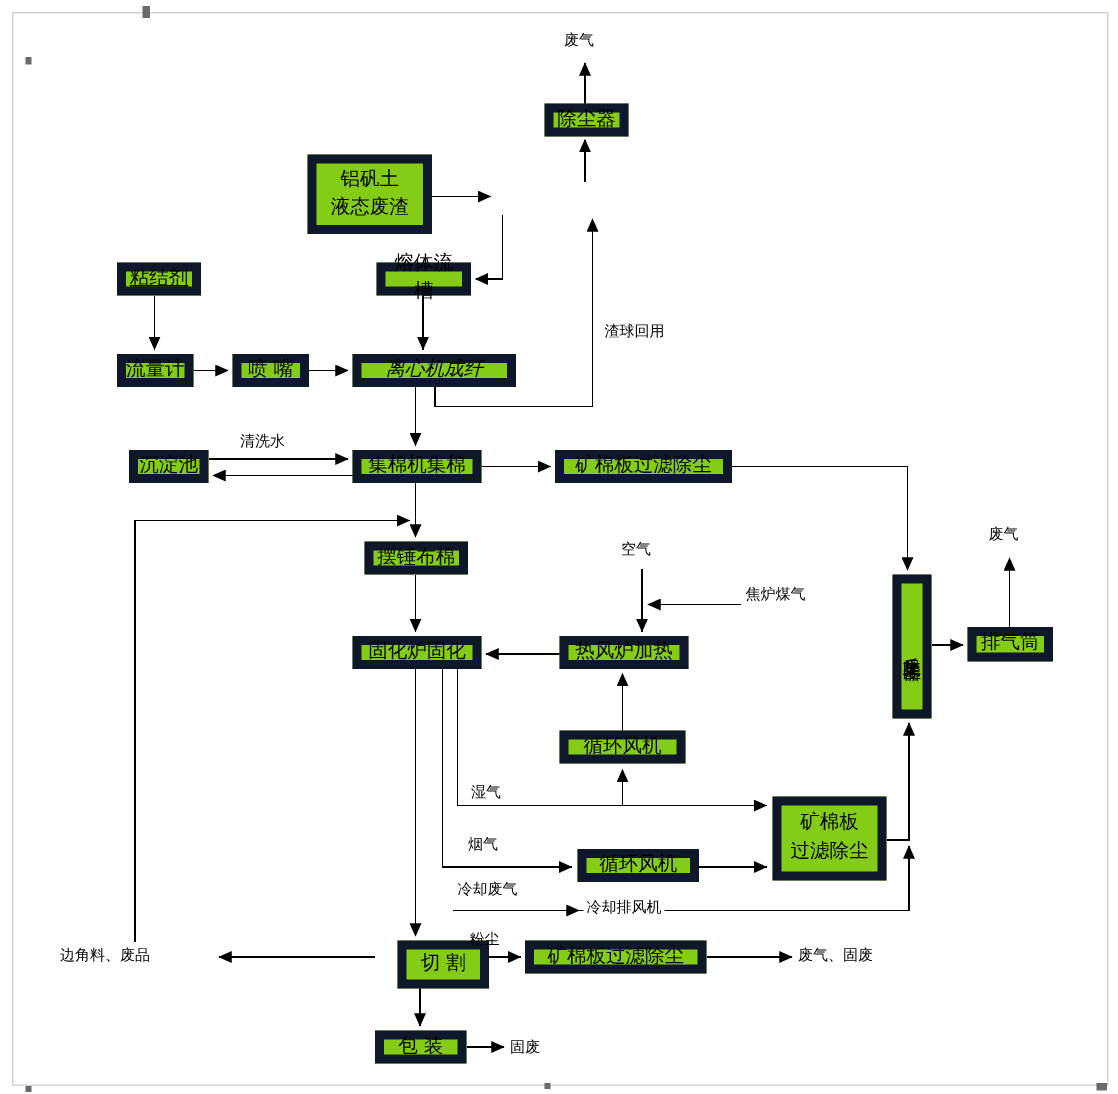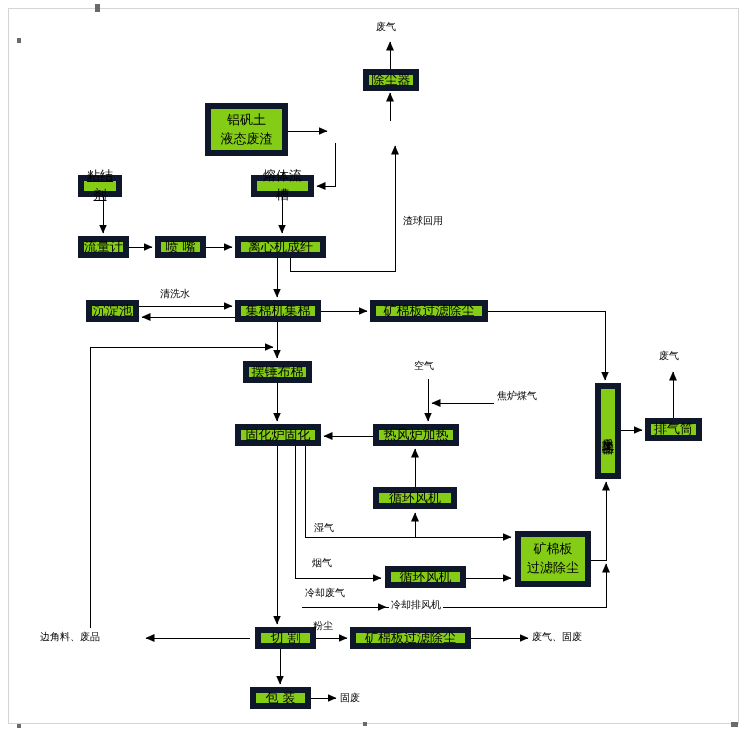--- a/index.html
+++ b/index.html
@@ -82,36 +82,36 @@
     <polyline points="250,638 146,638" fill="none" stroke="#000" marker-end="url(#ah)"></polyline>
     <polyline points="311,638 347,638" fill="none" stroke="#000" marker-end="url(#ah)"></polyline>
     <polyline points="471,638 528,638" fill="none" stroke="#000" marker-end="url(#ah)"></polyline>
     <polyline points="280,649 280,684" fill="none" stroke="#000" marker-end="url(#ah)"></polyline>
     <polyline points="311,698 336,698" fill="none" stroke="#000" marker-end="url(#ah)"></polyline>
   </svg>
 
   <div class="box" style="left:363px;top:69px;width:56px;height:22px;">除尘器</div>
   <div class="box" style="left:205px;top:103px;width:83px;height:53px;">铝矾土
 液态废渣</div>
-  <div class="box" style="left:78px;top:175px;width:44px;height:22px;text-decoration:underline;">粘结剂</div>
+  <div class="box" style="left:78px;top:175px;width:56px;height:22px;text-decoration:underline;">粘结剂</div>
   <div class="box" style="left:251px;top:175px;width:63px;height:22px;">熔体流槽</div>
   <div class="box" style="left:78px;top:236px;width:51px;height:22px;">流量计</div>
   <div class="box" style="left:155px;top:236px;width:51px;height:22px;">喷  嘴</div>
-  <div class="box" style="left:235px;top:236px;width:91px;height:22px;">离心机成纤</div>
+  <div class="box" style="left:235px;top:236px;width:109px;height:22px;font-style:italic;">离心机成纤</div>
   <div class="box" style="left:86px;top:300px;width:53px;height:22px;">沉淀池</div>
   <div class="box" style="left:235px;top:300px;width:86px;height:22px;">集棉机集棉</div>
   <div class="box" style="left:370px;top:300px;width:118px;height:22px;">矿棉板过滤除尘</div>
   <div class="box" style="left:243px;top:361px;width:69px;height:22px;">摆锤布棉</div>
   <div class="box" style="left:235px;top:424px;width:86px;height:22px;text-align:right;">固化炉固化</div>
   <div class="box" style="left:373px;top:424px;width:86px;height:22px;">热风炉加热</div>
   <div class="box" style="left:373px;top:487px;width:84px;height:22px;">循环风机</div>
   <div class="box" style="left:515px;top:531px;width:76px;height:56px;">矿棉板
 过滤除尘</div>
   <div class="box" style="left:385px;top:566px;width:81px;height:22px;">循环风机</div>
-  <div class="box" style="left:255px;top:627px;width:61px;height:22px;">切  割</div>
+  <div class="box" style="left:265px;top:627px;width:61px;height:32px;">切  割</div>
   <div class="box" style="left:350px;top:627px;width:121px;height:22px;">矿棉板过滤除尘</div>
   <div class="box" style="left:250px;top:687px;width:61px;height:22px;">包  装</div>
   <div class="box vert" style="left:595px;top:383px;width:26px;height:96px;">文丘里除尘器</div>
   <div class="box" style="left:645px;top:418px;width:57px;height:23px;">排气筒</div>
 
   <div class="lbl" style="left:376px;top:20px;">废气</div>
   <div class="lbl" style="left:403px;top:214px;">渣球回用</div>
   <div class="lbl" style="left:160px;top:287px;">清洗水</div>
   <div class="lbl" style="left:659px;top:349px;">废气</div>
   <div class="lbl" style="left:414px;top:359px;">空气</div>

